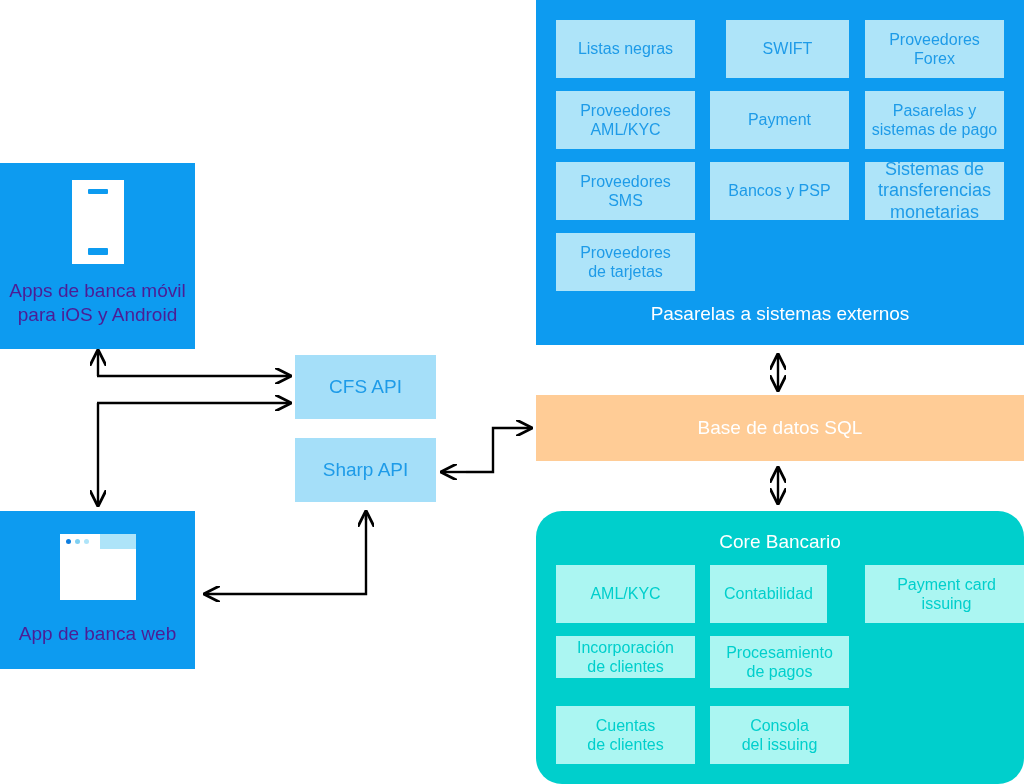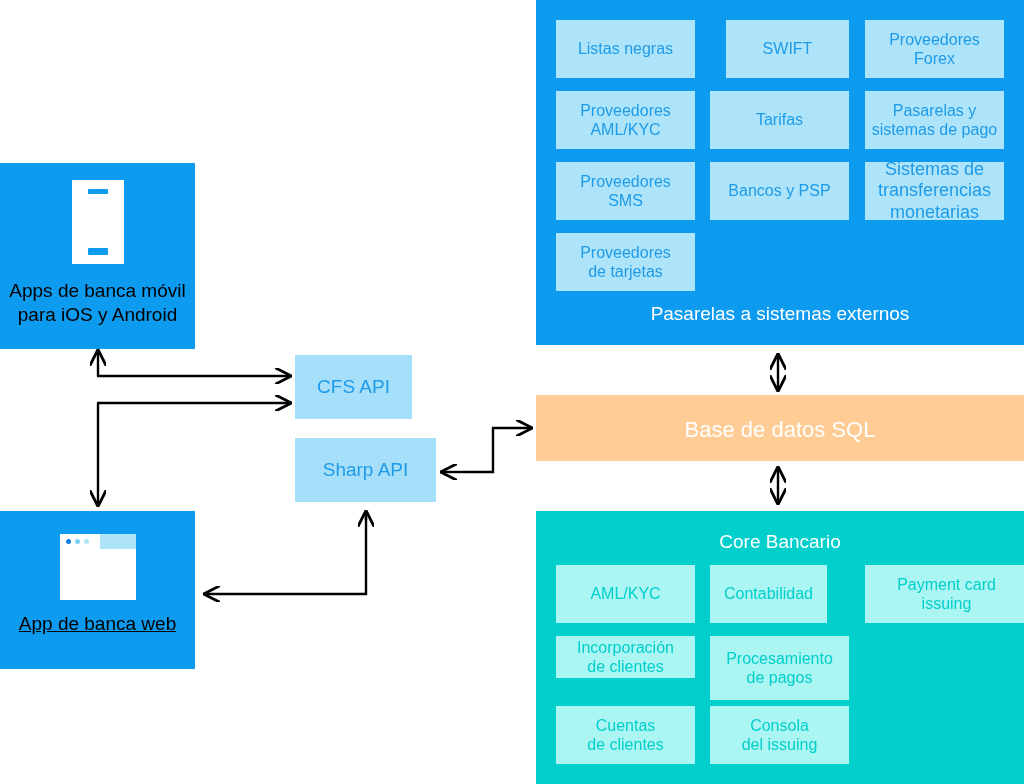--- a/index.html
+++ b/index.html
@@ -20,21 +20,21 @@
   }
 
   
   .app-card{
     position:absolute;box-sizing:border-box;
     background:#0D9BF0;
     display:flex;flex-direction:column;
     align-items:center;justify-content:flex-start;
   }
   .app-caption{
-    color:#000000;font-size:19px;line-height:1.28;text-align:center;
+    color:#4c1d95;font-size:19px;line-height:1.28;text-align:center;
     width:100%;
   }
   
   .phone{
     width:52px;height:84px;background:#ffffff;
     position:relative;box-sizing:border-box;
   }
   .phone .speaker{
     position:absolute;left:50%;transform:translateX(-50%);
     top:9px;width:20px;height:5px;background:#0D9BF0;border-radius:1px;
@@ -59,32 +59,32 @@
   .browser .d3{left:24px;background:#AEE4F9;}
 
   
   .api{
     background:#A5DFF9;color:#1E9BE8;font-size:19px;
   }
 
   
   .ext-panel{background:#0D9BF0;}
   .sql-panel{background:#FFCC96;}
-  .core-panel{background:#00CFCC;}
+  .core-panel{background:#00CFCC;border-radius:26px;}
 
   .panel-title{
     position:absolute;width:100%;text-align:center;
     color:#ffffff;font-size:19px;
   }
 
   .ext-chip{background:#AEE4F9;color:#1E9BE8;font-size:16px;}
   .ext-chip.small{font-size:18px;}
   .core-chip{background:#ABF6F2;color:#00CFCC;font-size:16px;}
   .sql-label{
-    position:absolute;width:100%;text-align:center;color:#ffffff;font-size:22px;
+    position:absolute;width:100%;text-align:center;color:#ffffff;font-size:19px;
   }
 
   
   #arrows{position:absolute;left:0;top:0;width:1024px;height:784px;pointer-events:none;}
 </style>
 </head>
 <body>
 
 <div id="stage">
 
@@ -100,24 +100,24 @@
   </div>
 
   <div class="app-card" style="left:0;top:511px;width:195px;height:158px;">
     <div class="browser" style="margin-top:23px;">
       <div class="bar"></div>
       <div class="tab"></div>
       <div class="dot d1"></div>
       <div class="dot d2"></div>
       <div class="dot d3"></div>
     </div>
-    <div class="app-caption" style="margin-top:12px;text-decoration:underline;">App de banca web</div>
-  </div>
-
-  <div class="chip api" style="left:295px;top:355px;width:117px;height:64px;">
+    <div class="app-caption" style="margin-top:22px;">App de banca web</div>
+  </div>
+
+  <div class="chip api" style="left:295px;top:355px;width:141px;height:64px;">
     <span>CFS API</span>
   </div>
   <div class="chip api" style="left:295px;top:438px;width:141px;height:64px;">
     <span>Sharp API</span>
   </div>
 
   <div class="panel ext-panel" style="left:536px;top:0;width:488px;height:345px;">
     <div id="ext-chips">
         <div class="chip ext-chip" style="left: 20px; top: 20px; width: 139px; height: 58px;">
           <div>
@@ -136,21 +136,21 @@
           </div>
         </div>
         <div class="chip ext-chip" style="left: 20px; top: 91px; width: 139px; height: 58px;">
           <div>
             <div>Proveedores</div>
             <div>AML/KYC</div>
           </div>
         </div>
         <div class="chip ext-chip" style="left: 174px; top: 91px; width: 139px; height: 58px;">
           <div>
-            <div>Tarifas</div>
+            <div>Payment</div>
           </div>
         </div>
         <div class="chip ext-chip" style="left: 329px; top: 91px; width: 139px; height: 58px; text-align: center;">
           <div>
             <div>Pasarelas y</div>
             <div>sistemas de pago</div>
           </div>
         </div>
         <div class="chip ext-chip" style="left: 20px; top: 162px; width: 139px; height: 58px;">
           <div>
@@ -202,21 +202,21 @@
             <div>Payment card</div>
             <div>issuing</div>
           </div>
         </div>
         <div class="chip core-chip" style="left: 20px; top: 125px; width: 139px; height: 42px;">
           <div>
             <div>Incorporación</div>
             <div>de clientes</div>
           </div>
         </div>
-        <div class="chip core-chip" style="left: 174px; top: 125px; width: 139px; height: 64px;">
+        <div class="chip core-chip" style="left: 174px; top: 125px; width: 139px; height: 52px;">
           <div>
             <div>Procesamiento</div>
             <div>de pagos</div>
           </div>
         </div>
         <div class="chip core-chip" style="left: 20px; top: 195px; width: 139px; height: 58px;">
           <div>
             <div>Cuentas</div>
             <div>de clientes</div>
           </div>

